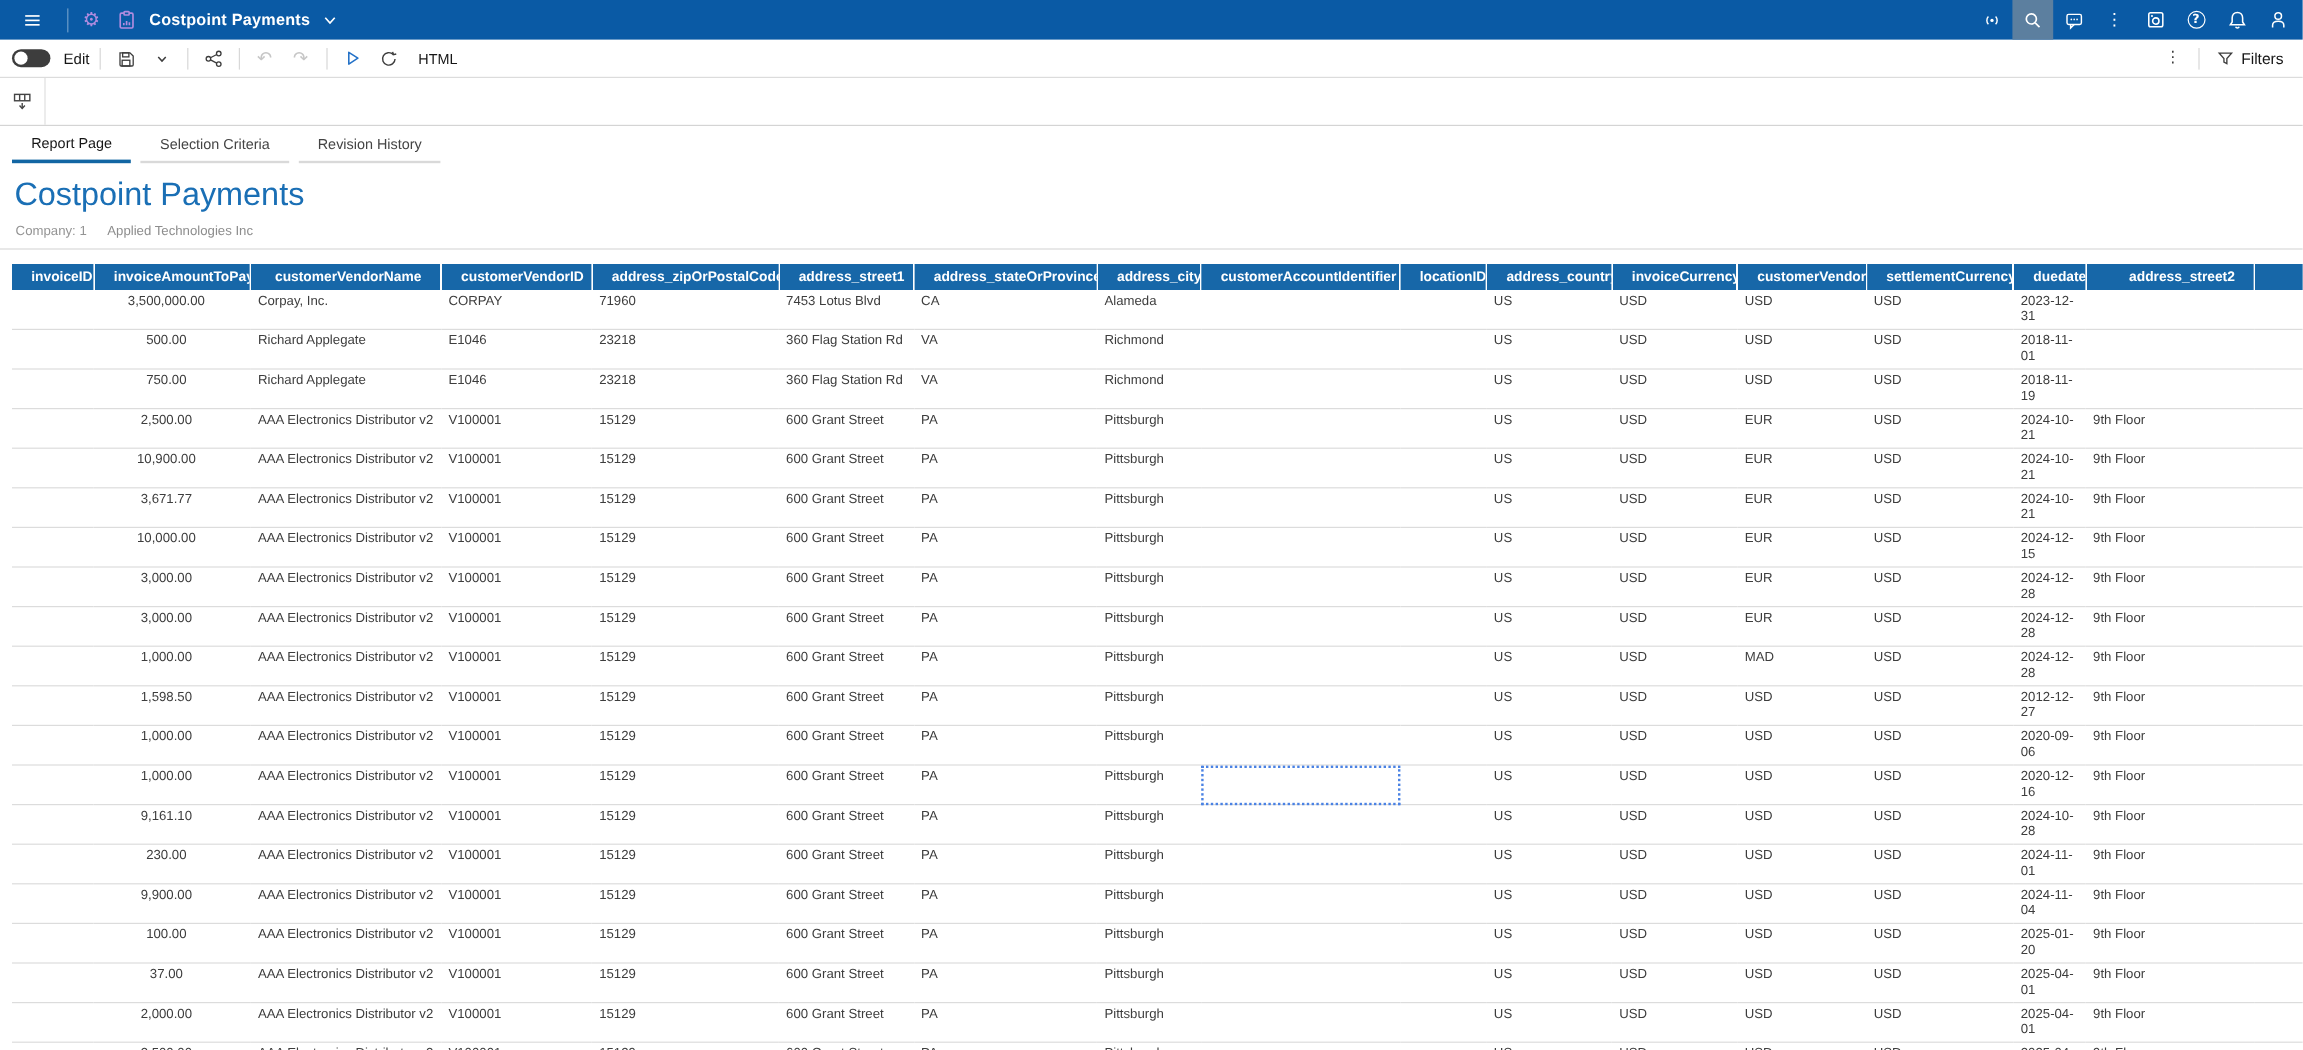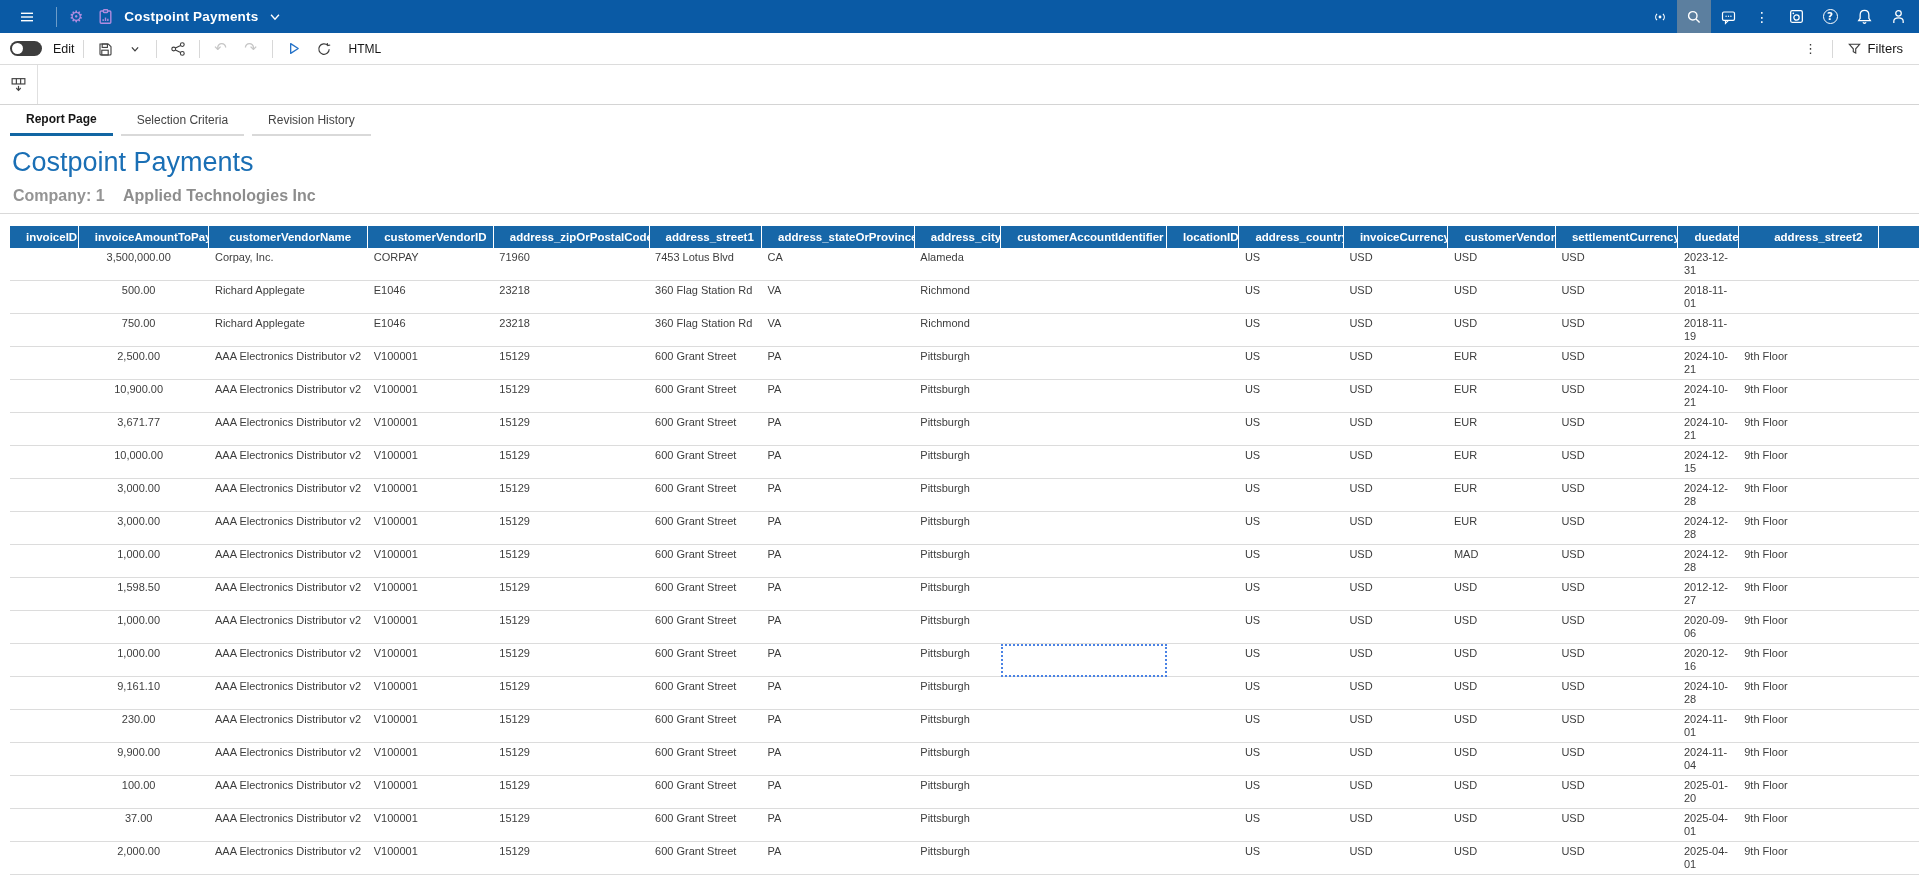--- a/index.html
+++ b/index.html
@@ -42,25 +42,25 @@
 
   
   .strip{height:40px;border-bottom:1px solid #d4d4d4;display:flex;align-items:stretch;}
   .strip-iconbox{width:38px;display:flex;align-items:center;justify-content:center;
     border-right:1px solid #e0e0e0;cursor:pointer;color:#444;}
 
   
   .tabs{height:31px;display:flex;align-items:stretch;padding-left:10px;gap:8px;}
   .tab{display:flex;align-items:center;padding:0 16px;font-size:12px;color:#444;
     border-bottom:2px solid #d9d9d9;cursor:pointer;}
-  .tab.active{font-weight:700;color:#161616;border-bottom:3px solid var(--tab-active);}
+  .tab.active{font-weight:400;color:#161616;border-bottom:3px solid var(--tab-active);}
 
   
   .report-title{margin:11px 0 0 12px;font-size:27px;color:var(--title-blue);}
-  .report-sub{margin:9px 0 0 13px;font-size:16px;font-weight:700;color:#949494;}
+  .report-sub{margin:9px 0 0 13px;font-size:11px;font-weight:400;color:#949494;}
   .report-sub .company-name{margin-left:14px;color:#8d8d8d;}
   .content-rule{border-top:1px solid #d9d9d9;margin-top:8px;}
 
   
   .table-wrap{margin:12px 0 0 10px;width:1909px;overflow:hidden;}
   table{border-collapse:collapse;table-layout:fixed;width:2070px;}
   thead th{background:var(--header-bg);color:#fff;font-size:11.5px;font-weight:700;
     padding:5px 16px;text-align:right;border-right:1px solid rgba(255,255,255,.9);
     white-space:nowrap;overflow:hidden;cursor:pointer;}
   thead th:last-child{border-right:none;}

